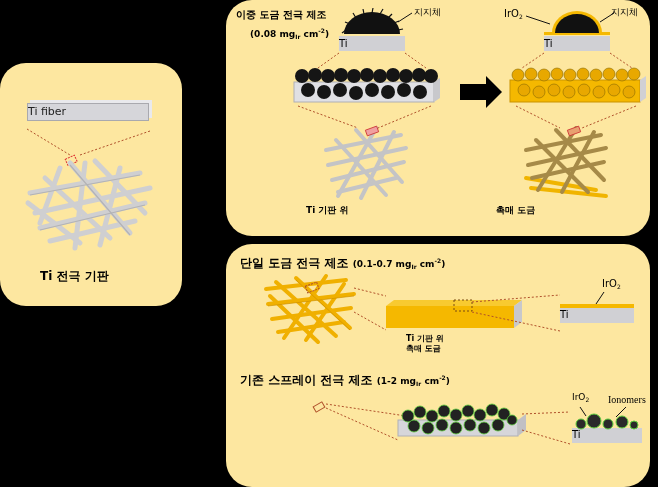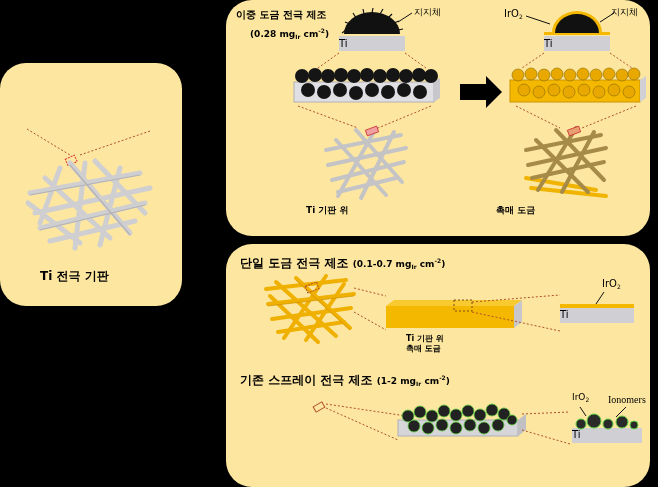--- a/index.html
+++ b/index.html
@@ -10,20 +10,23 @@
   .center{text-align:left;}
   svg{position:absolute;overflow:visible;}
   .sub{font-size:6px;vertical-align:-2px;}
   .sup{font-size:6px;vertical-align:4px;}
 </style>
 </head>
 <body>
 
 <div class="panel" style="left:0;top:63px;width:182px;height:243px;">
 
+  <div style="position:absolute;left:27px;top:40px;width:120px;height:16px;background:#d6d6da;border:1px solid #a9a9ae;box-shadow:3px -3px 0 #e9e9ec;">
+    <div class="txt center" style="left:0;right:0;top:1px;font-size:11px;color:#222;">Ti fiber</div>
+  </div>
   <svg width="182" height="243" style="left:0;top:0;">
     <line x1="27" y1="66" x2="70" y2="92" stroke="#b0502a" stroke-width="1" stroke-dasharray="2,2"></line>
     <line x1="150" y1="68" x2="80" y2="92" stroke="#b0502a" stroke-width="1" stroke-dasharray="2,2"></line>
     <rect x="66" y="94" width="10" height="7" fill="none" stroke="#d33" stroke-width="1" stroke-dasharray="2,1" transform="rotate(-25 71 97)"></rect>
   </svg>
 
   <svg width="182" height="243" style="left:0;top:0;">
     <g stroke="#cfcfd1" stroke-width="5" stroke-linecap="round">
       <line x1="30" y1="130" x2="140" y2="110"></line>
       <line x1="35" y1="150" x2="150" y2="125"></line>
@@ -42,21 +45,21 @@
       <line x1="40" y1="167" x2="145" y2="142"></line>
       <line x1="70" y1="102" x2="130" y2="172"></line>
     </g>
   </svg>
   <div class="txt bold center" style="left:0;right:0;top:205px;font-size:12px;padding-left:40px;">Ti 전극 기판</div>
 </div>
 
 <div class="panel" style="left:226px;top:0;width:424px;height:236px;">
   <div class="txt bold" style="left:10px;top:8px;font-size:10px;">이중 도금 전극 제조</div>
   <div class="txt bold" style="left:24px;top:27px;font-size:9px;">
-    <span>(0.28 mg</span><span class="sub">Ir</span><span> cm</span><span class="sup">-2</span><span>)</span>
+    <span>(0.08 mg</span><span class="sub">Ir</span><span> cm</span><span class="sup">-2</span><span>)</span>
   </div>
 
   <svg width="424" height="236" style="left:0;top:0;">
     <path d="M118 34 A28 22 0 0 1 174 34 Z" fill="#111"></path>
     <g stroke="#111" stroke-width="1.2">
       <line x1="120" y1="30" x2="116" y2="33"></line>
         <line x1="124" y1="24" x2="119" y2="22"></line>
         <line x1="130" y1="18" x2="127" y2="13"></line>
       <line x1="138" y1="14" x2="137" y2="9"></line>
         <line x1="146" y1="13" x2="147" y2="8"></line>

